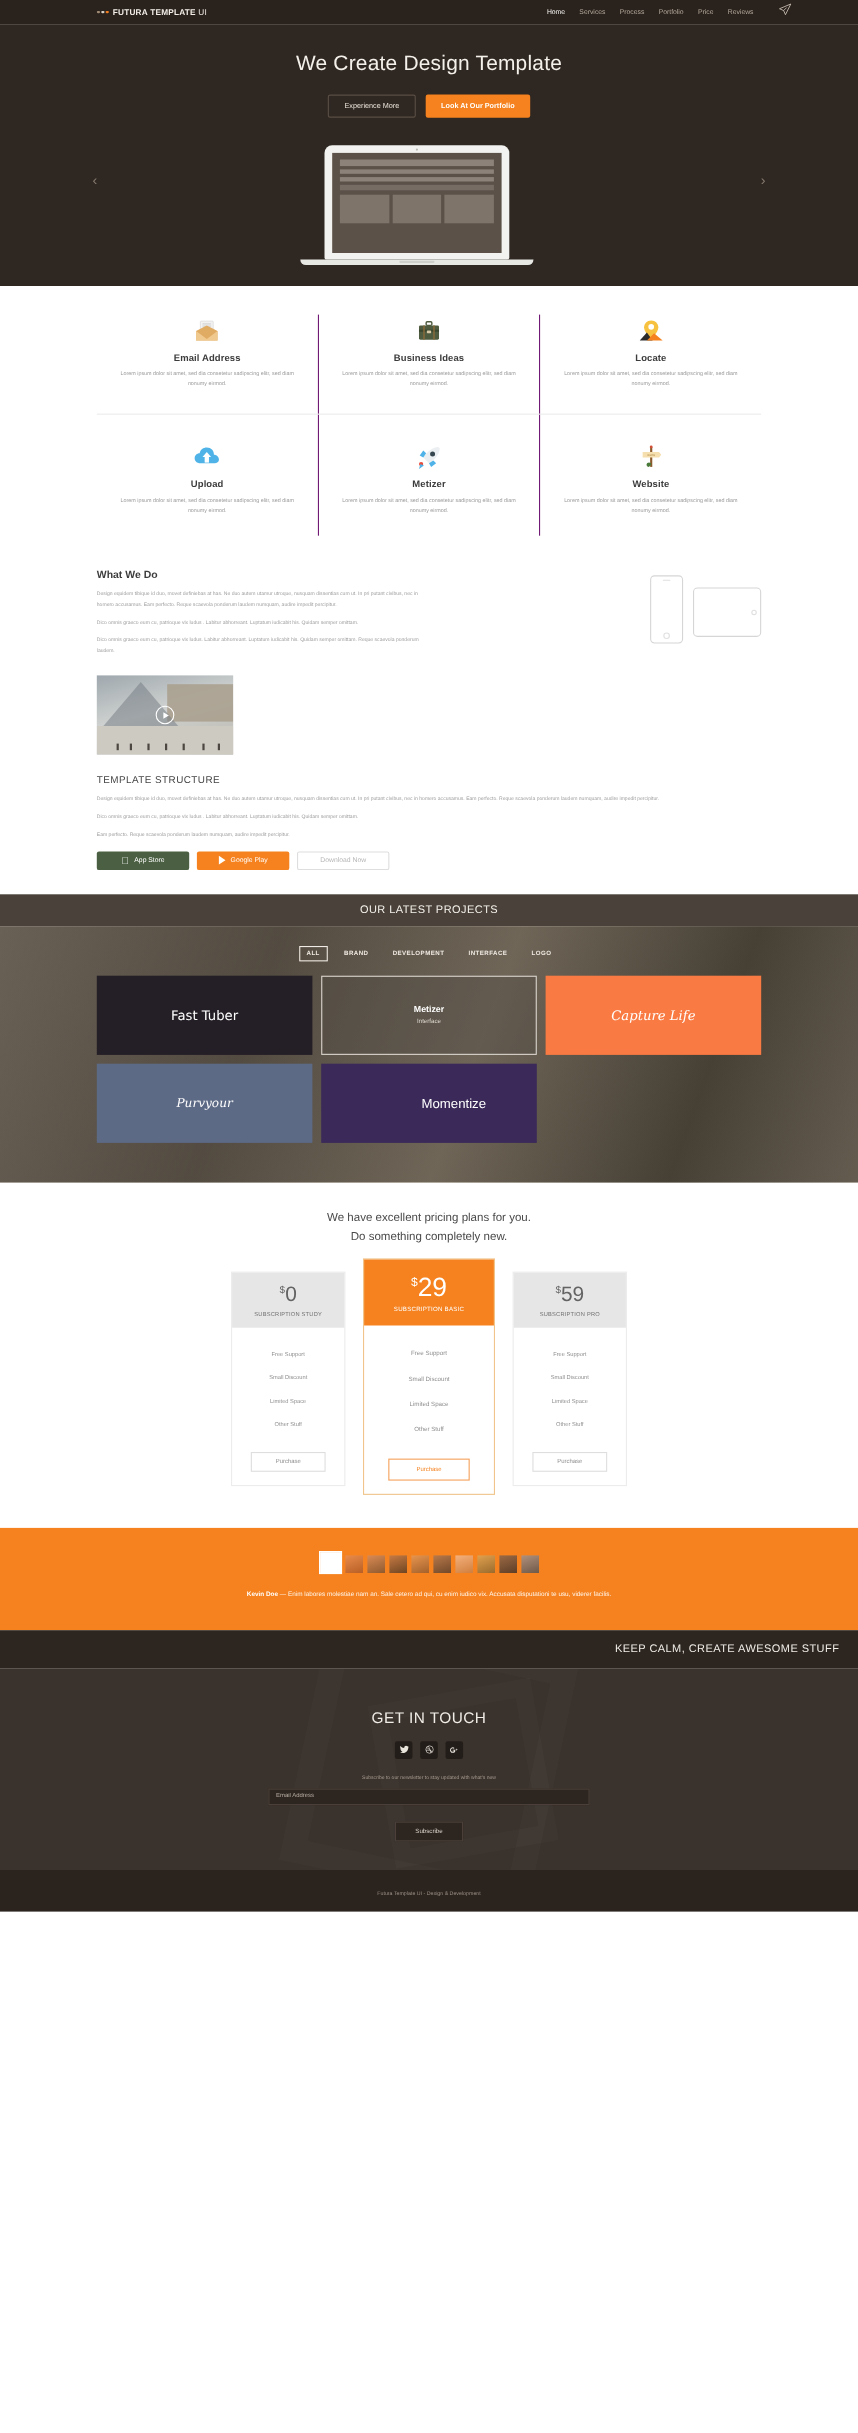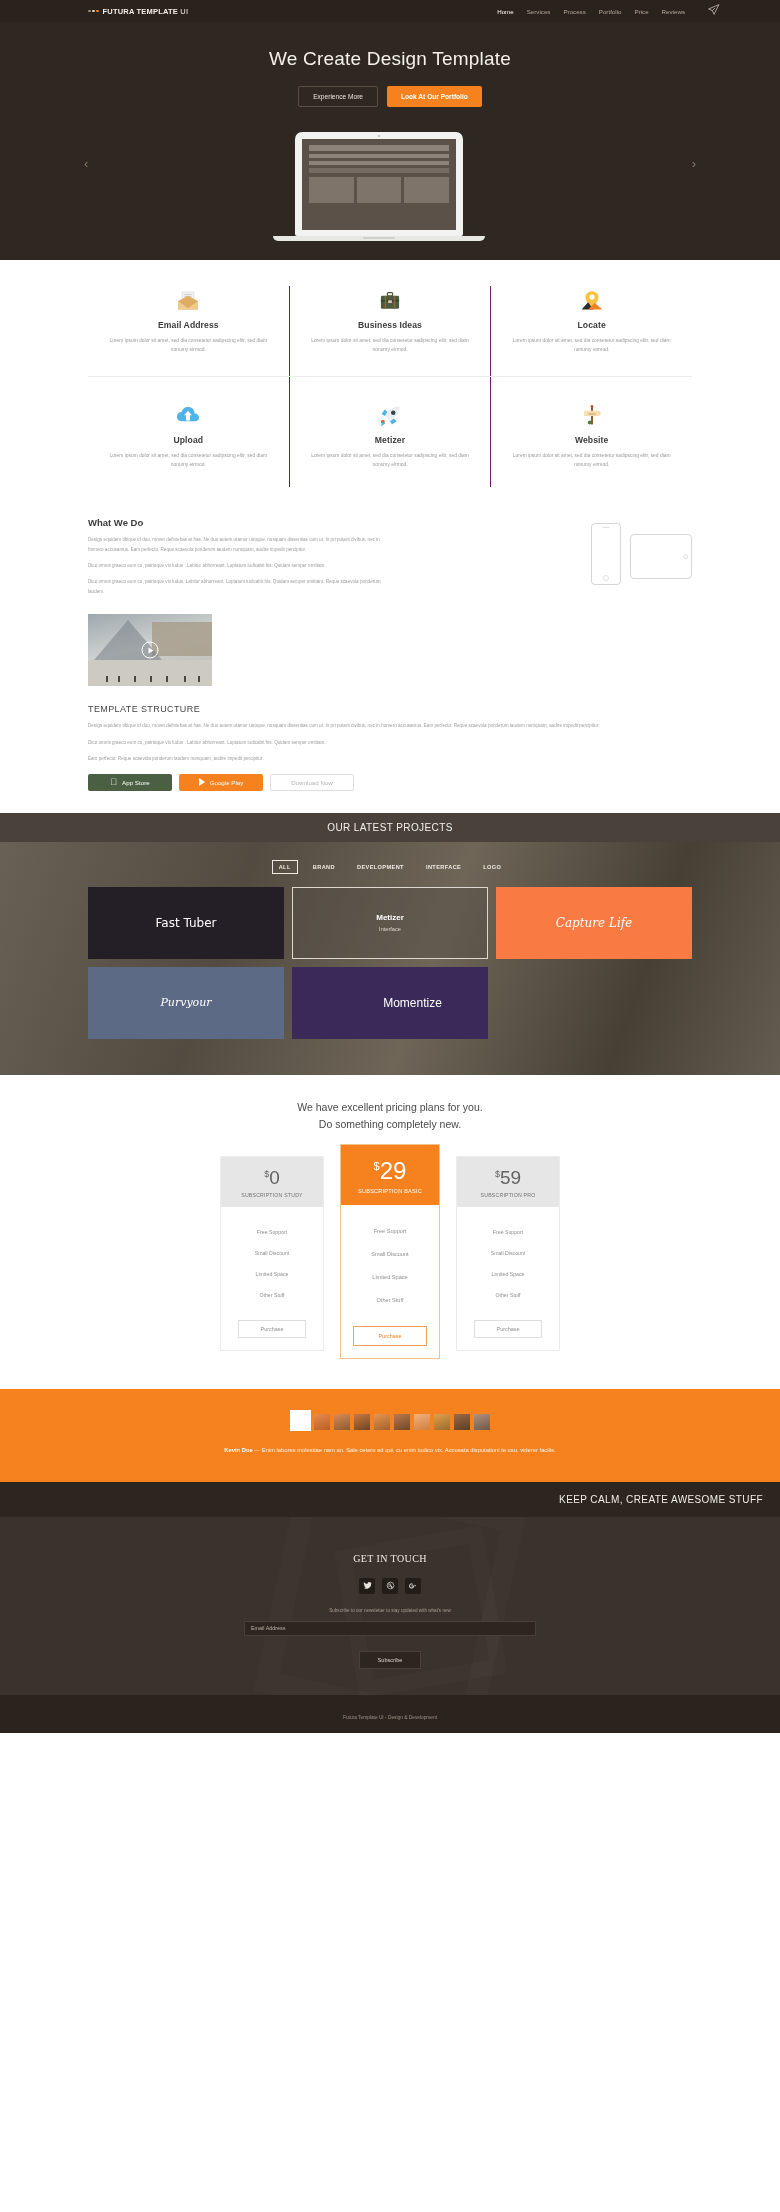--- a/index.html
+++ b/index.html
@@ -210,21 +210,21 @@
   .c5 { background:#5d6a85; }
   .c5 .name { font-family:"DejaVu Serif", serif; font-style:italic; font-size: 11px; }
   .c6 { background:#3b2a59; }
   .c6 .name { font-size: 12px; padding-left: 45px; }
 
   
   .pricing { background:#fff; padding: 24px 88px 30px 88px; text-align:center; }
   .pricing h2 { font-size: 10.5px; color:#4a4a4a; font-weight:normal; line-height:1.7; }
   .price-grid { display:flex; justify-content:center; gap: 16px; margin-top: 22px; align-items: flex-start; }
   .price-card { width: 104px; background:#fff; border:1px solid #ececec; }
-  .price-card.featured { width: 100px; border:1px solid #f0c48a; margin-top:-12px; }
+  .price-card.featured { width: 120px; border:1px solid #f0c48a; margin-top:-12px; }
   .price-head { background:#e6e6e6; padding: 11px 0 9px 0; }
   .price-card.featured .price-head { background:#f5821f; padding: 14px 0 11px 0; }
   .price-amount { font-size: 19px; color:#636363; font-weight:normal; line-height:1; }
   .price-card.featured .price-amount { font-size: 24px; color:#fff; }
   .price-amount sup { font-size: 9px; vertical-align: super; }
   .price-card.featured .price-amount sup { font-size: 11px; }
   .price-label { font-size: 5.2px; color:#737373; margin-top: 5px; letter-spacing:.2px; }
   .price-card.featured .price-label { color:#fff; font-size:5.6px; }
   .price-feats { padding: 14px 0 10px 0; }
   .price-feats li { list-style:none; font-size: 5.2px; color:#8f8f8f; padding: 7.5px 0; }
@@ -260,21 +260,21 @@
   
   .contact {
     background:#3a322c; position:relative; padding: 36px 0 26px 0; text-align:center;
     overflow:hidden;
   }
   .contact .deco { position:absolute; border:22px solid rgba(255,255,255,.018);
     width:230px; height:230px; left:50%; top:-30px; transform:translateX(-50%) rotate(12deg); }
   .contact .deco2 { position:absolute; border:16px solid rgba(255,255,255,.02);
     width:150px; height:150px; left:54%; top:20px; transform:translateX(-50%) rotate(-10deg); }
   .contact-inner { position:relative; z-index:2; }
-  .contact h2 { font-size: 10px; color:#f0ece6; font-weight:normal; letter-spacing:.4px;font-family:Liberation Serif, serif; }
+  .contact h2 { font-size: 14px; color:#f0ece6; font-weight:normal; letter-spacing:.4px; }
   .socials { display:flex; justify-content:center; gap: 7px; margin-top: 14px; }
   .soc {
     width: 16px; height: 16px; background:#231d19; color:#e9e4dc; border-radius:2px;
     display:flex; align-items:center; justify-content:center; font-size: 8px; cursor:pointer;
     font-family:"DejaVu Sans", sans-serif;
   }
   .news-note { font-size: 4.6px; color:#a79d92; margin-top: 14px; }
   .news-form { margin-top: 8px; display:flex; justify-content:center; }
   .news-input {
     width: 292px; height: 15px; background:#2c2520; border:1px solid #4a4039;

